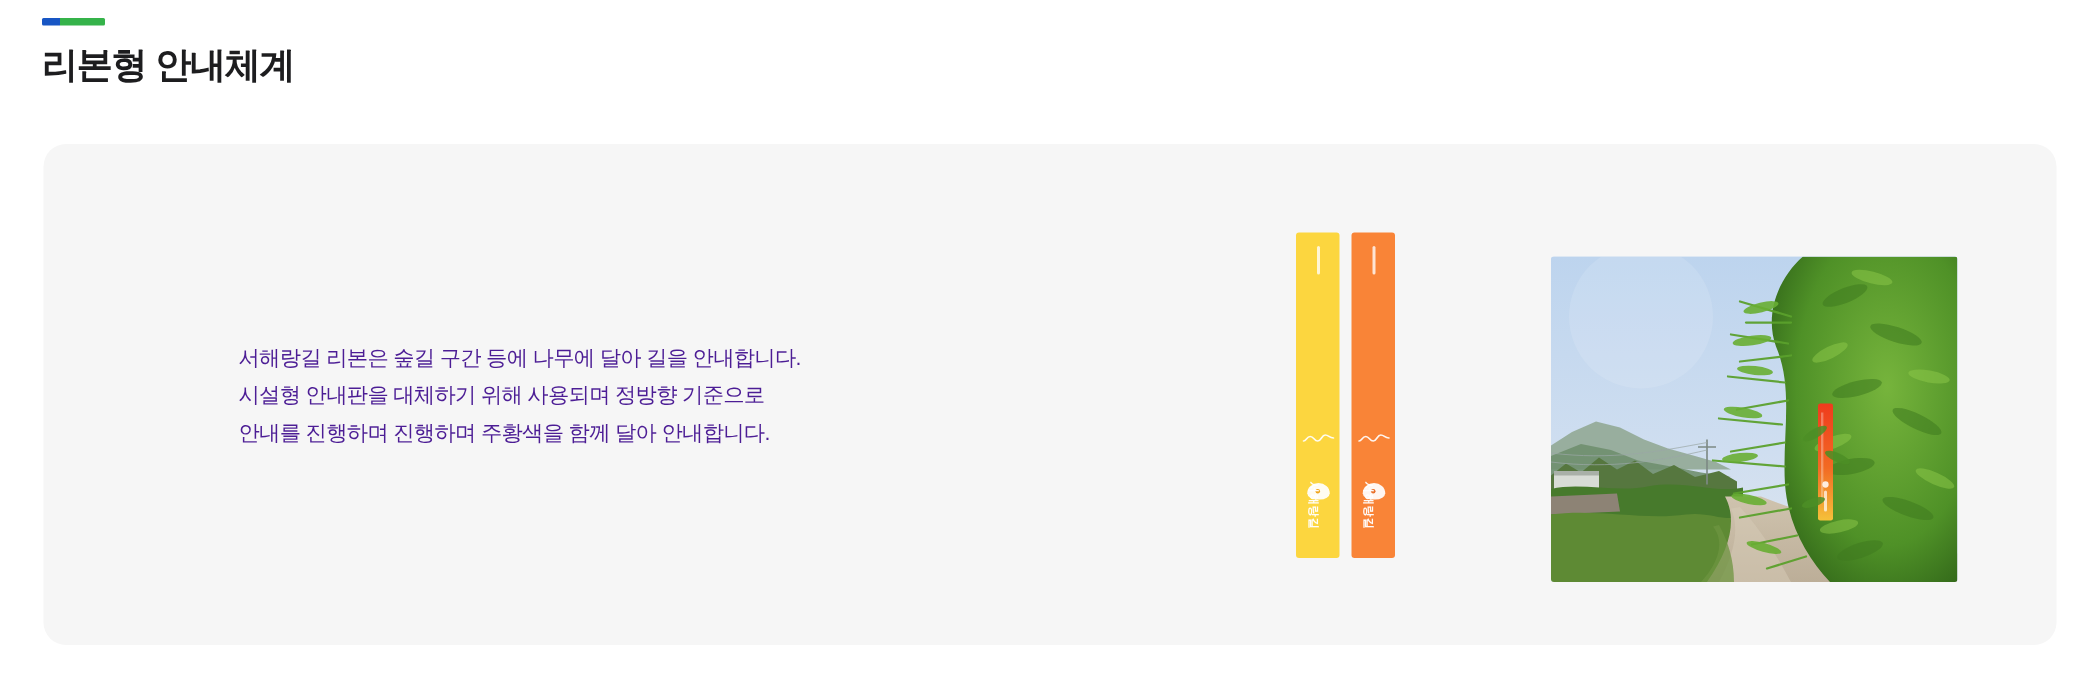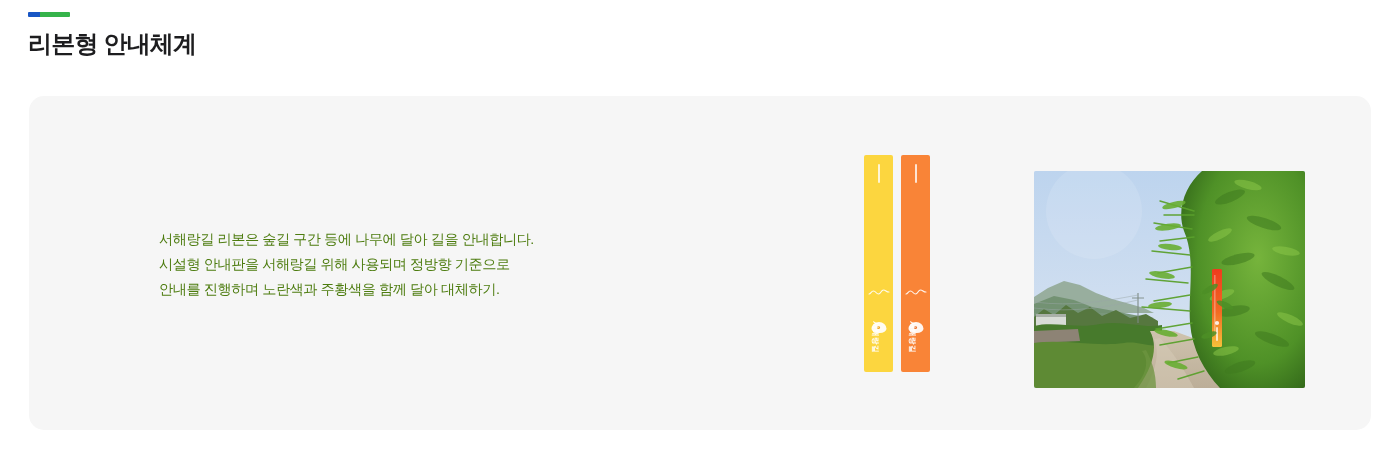--- a/index.html
+++ b/index.html
@@ -58,21 +58,21 @@
   .description-block {
     position: absolute;
     left: 130px;
     top: 131px;
     width: 420px;
   }
   .description-line {
     display: block;
     font-size: 14.2px;
     line-height: 25px;
-    color: #4d7c0f;
+    color: #4c1d95;
     letter-spacing: -0.45px;
     white-space: nowrap;
   }
 
   
   .media-area {
     position: absolute;
     left: 835px;
     top: 59px;
     width: 490px;
@@ -178,22 +178,22 @@
 
 <div class="page-header">
   <span class="accent-bar"></span>
   <h1 class="page-title">리본형 안내체계</h1>
 </div>
 
 <section class="content-card">
 
   <div class="description-block">
     <span class="description-line">서해랑길 리본은 숲길 구간 등에 나무에 달아 길을 안내합니다.</span>
-    <span class="description-line">시설형 안내판을 서해랑길 위해 사용되며 정방향 기준으로</span>
-    <span class="description-line">안내를 진행하며 노란색과 주황색을 함께 달아 대체하기.</span>
+    <span class="description-line">시설형 안내판을 대체하기 위해 사용되며 정방향 기준으로</span>
+    <span class="description-line">안내를 진행하며 진행하며 주황색을 함께 달아 안내합니다.</span>
   </div>
 
   <div class="media-area">
 
     <div class="ribbon-group">
 
       <div class="ribbon ribbon--yellow">
         <span class="ribbon-slit"></span>
         <span class="ribbon-wave">
           <svg viewBox="0 0 22 12" xmlns="http://www.w3.org/2000/svg">

